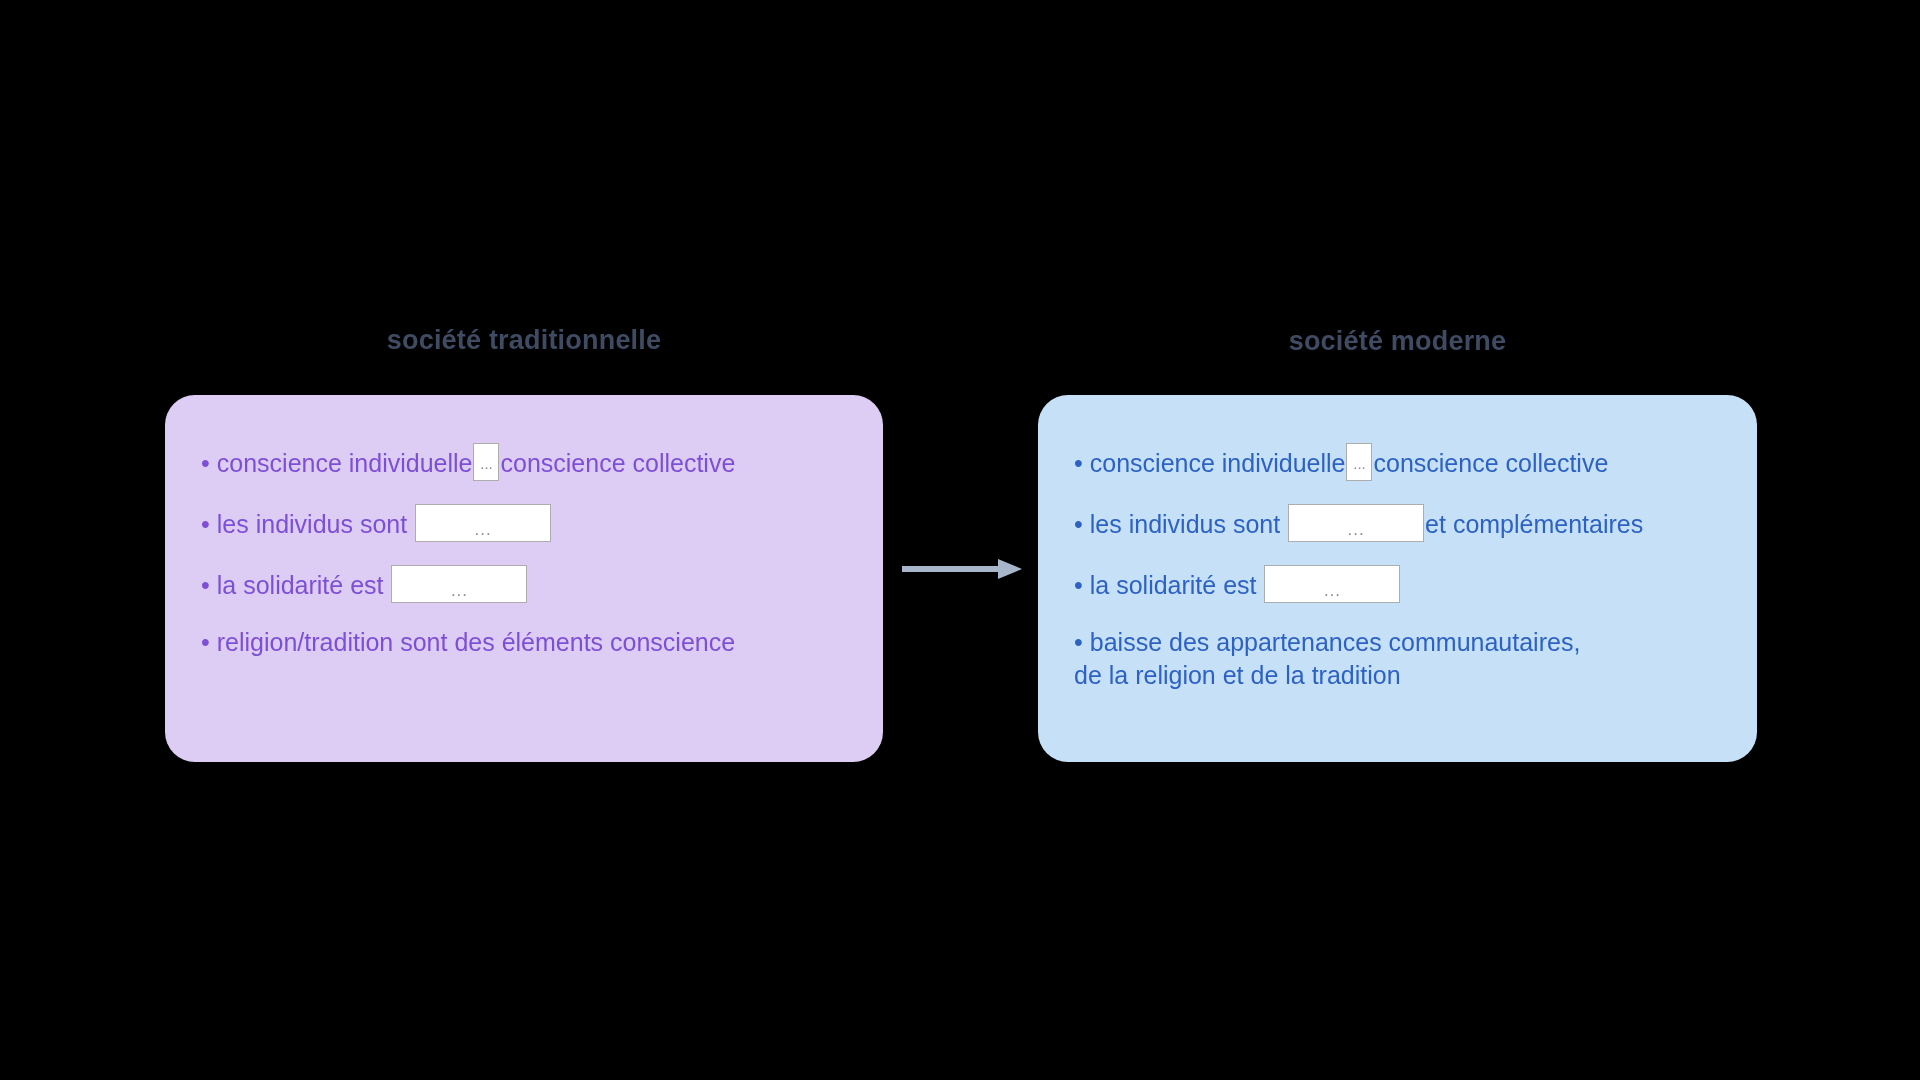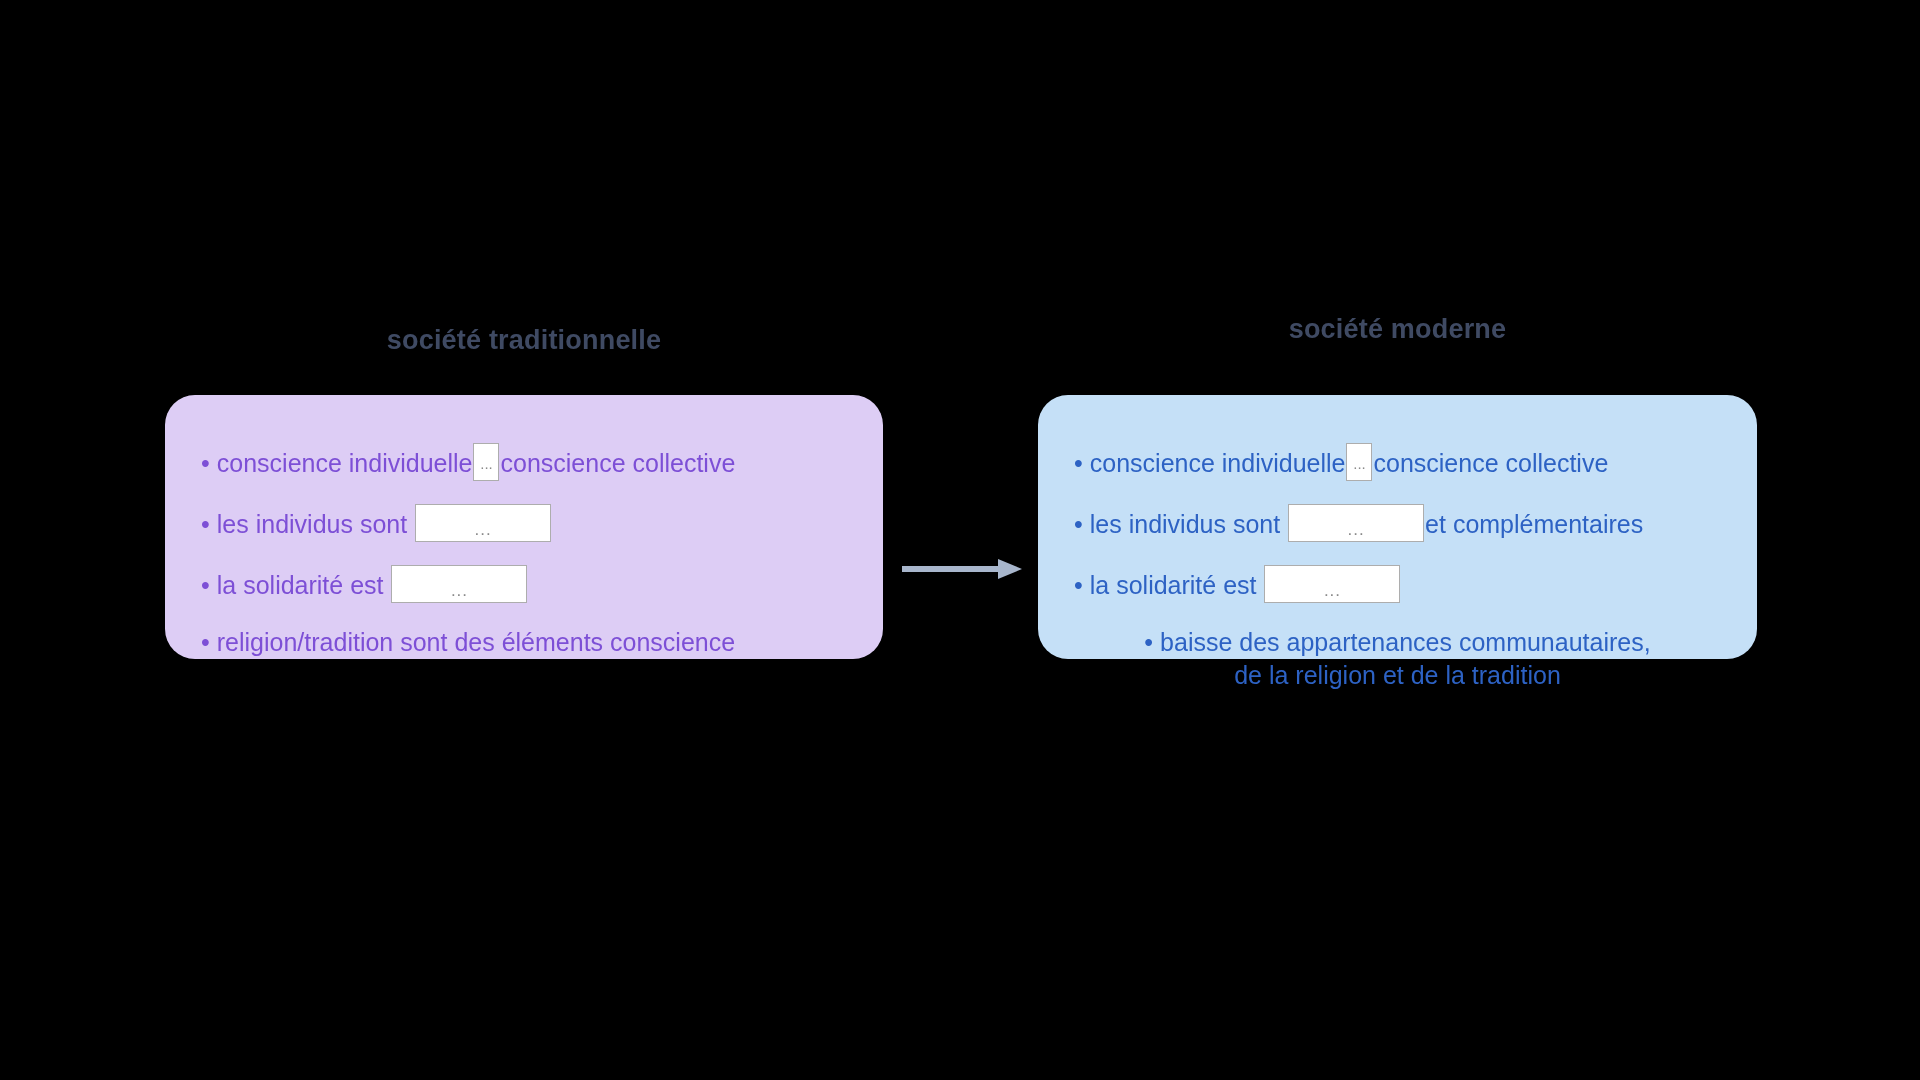--- a/index.html
+++ b/index.html
@@ -33,28 +33,28 @@
     text-align: center;
   }
   #title-traditional {
     left: 165px;
     width: 718px;
     top: 325px;
   }
   #title-modern {
     left: 1038px;
     width: 719px;
-    top: 314px;
+    top: 326px;
   }
 
   
   .panel {
     position: absolute;
     top: 395px;
-    height: 264px;
+    height: 367px;
     border-radius: 30px;
     box-sizing: border-box;
     padding: 48px 36px 20px 36px;
   }
   #panel-traditional {
     left: 165px;
     width: 718px;
     background: #ddcdf5;
   }
   #panel-modern {
@@ -143,18 +143,18 @@
 
   <svg id="transition-arrow" viewBox="0 0 120 26">
     <path d="M0 10 H96 V3 L120 13 L96 23 V16 H0 Z" fill="#a8b6cc"></path>
   </svg>
 
   <div class="panel" id="panel-modern" style="background: rgb(197, 224, 247);">
     <div class="bullet-list" id="list-modern">
         <div class="bullet" style="color: rgb(45, 98, 196);"><span class="dot">•</span><span class="txt">conscience individuelle</span><span class="blank narrow"><span class="ell">...</span></span><span class="txt">conscience collective</span></div>
         <div class="bullet" style="color: rgb(45, 98, 196);"><span class="dot">•</span><span class="txt">les individus sont </span><span class="blank wide"><span class="ell">...</span></span><span class="txt">et complémentaires</span></div>
         <div class="bullet" style="color: rgb(45, 98, 196);"><span class="dot">•</span><span class="txt">la solidarité est </span><span class="blank wide"><span class="ell">...</span></span></div>
-        <div class="bullet" style="color: rgb(45, 98, 196); text-align: center;"><span class="dot">•</span><span class="txt">baisse des appartenances communautaires,
+        <div class="bullet" style="color: rgb(45, 98, 196);"><span class="dot">•</span><span class="txt">baisse des appartenances communautaires,
 de la religion et de la tradition</span></div>
       </div>
   </div>
 
 </div>
 
 </body></html>

